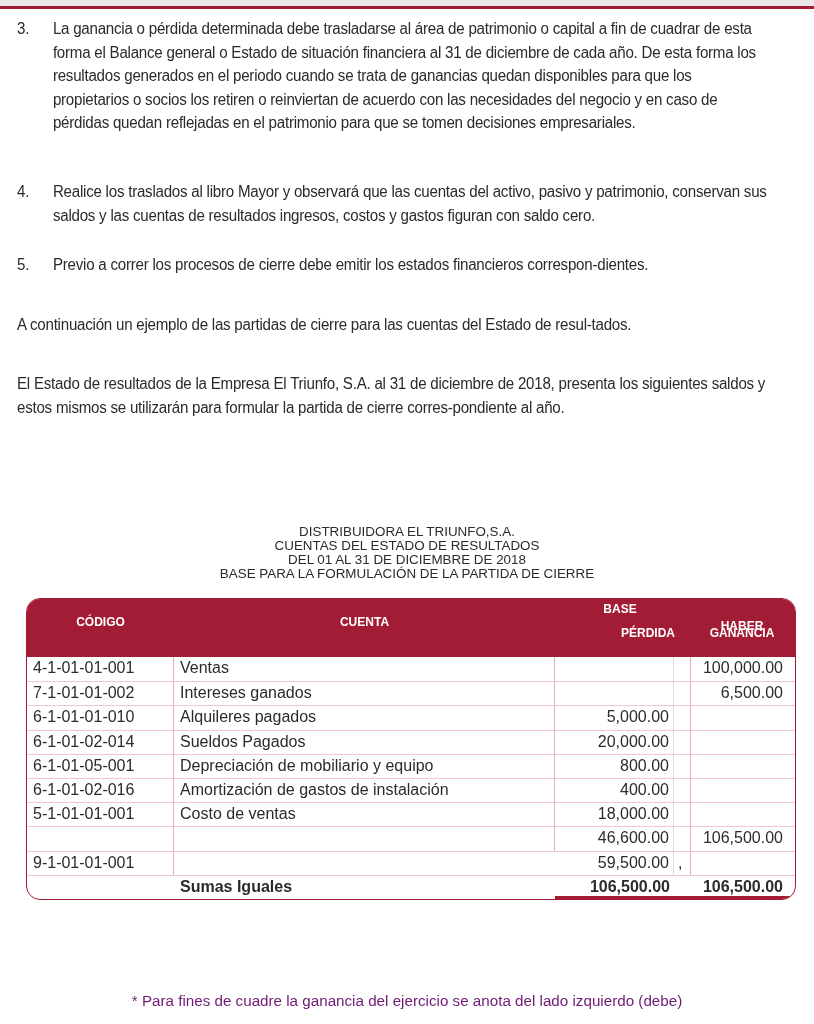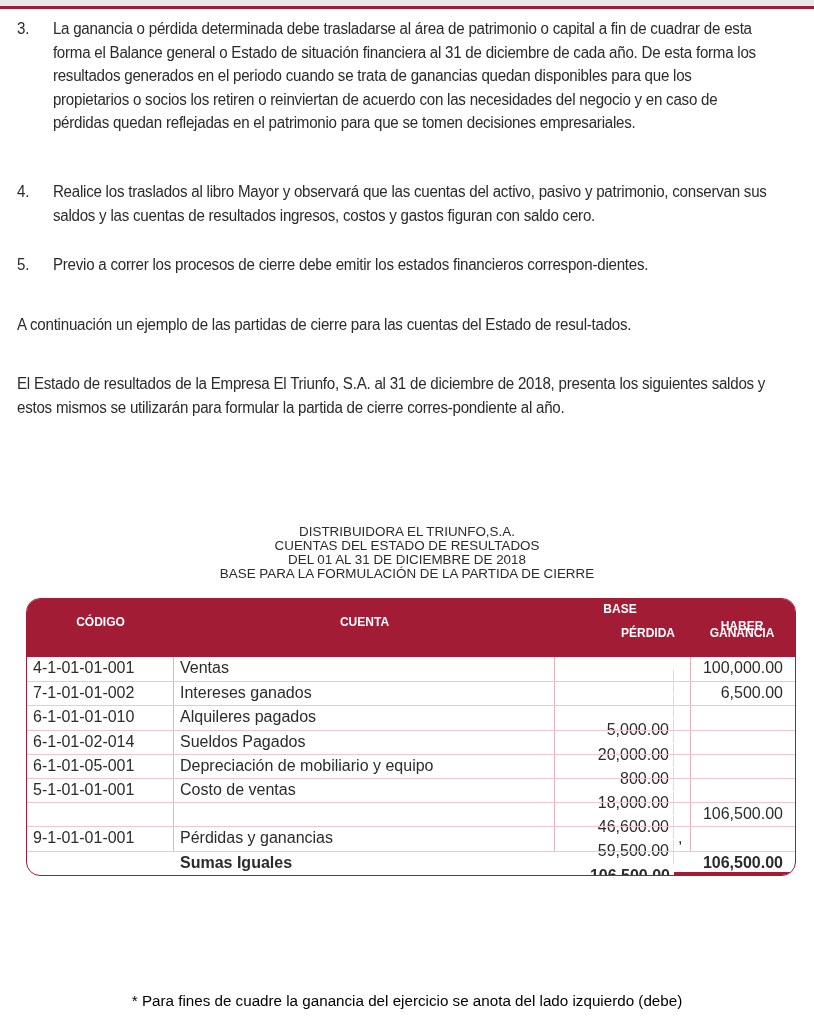--- a/index.html
+++ b/index.html
@@ -18,30 +18,30 @@
   .tbl { position: absolute; left: 26px; top: 598px; width: 770px; border: 1.5px solid #a31c36;
          border-radius: 14px; overflow: hidden; box-sizing: border-box; }
   .thead { position: relative; height: 58px; background: #a31c36; color: #fff; font-weight: bold;
            font-size: 12px; }
   .thead div { position: absolute; text-align: center; }
   .row { position: relative; height: 24.2px; border-top: 1.5px solid #efc7cc; font-size: 16px;
          box-sizing: border-box; }
   .row div { position: absolute; top: 0; height: 100%; line-height: 22px; box-sizing: border-box; }
   .c-code { left: 0; width: 147px; padding-left: 6px; border-right: 1.5px solid #e4b3ba; }
   .c-acct { left: 147px; width: 381px; padding-left: 6px; border-right: 1.5px solid #e4b3ba; }
-  .c-debe { left: 528px; width: 119px; text-align: right; padding-right: 4px; border-right: 1.5px solid #efd3d6; margin-top: 13px; }
+  .c-debe { left: 528px; width: 119px; text-align: right; padding-right: 4px; border-right: 1.5px solid #efd3d6; }
   .c-gap { left: 647px; width: 17px; border-right: 1.5px solid #e4b3ba; text-align: left; padding-left: 4px; }
   .c-haber { left: 664px; width: 103px; text-align: right; padding-right: 11px; }
   .row.total { font-weight: bold; border-top: 1.5px solid #efc7cc; }
   .row.total .c-code, .row.total .c-acct, .row.total .c-gap { border-right: none; }
   .row.total .c-debe { border-right: none; border-bottom: 3px solid #a31c36; }
   .row.total .c-gap { border-bottom: 3px solid #a31c36; }
   .row.total .c-haber { border-bottom: 3px solid #a31c36; }
   .note { position: absolute; left: 0; width: 814px; top: 992px; text-align: center; font-size: 15.2px;
-          color: #000000; }
+          color: #701a75; }
 </style>
 </head>
 <body>
 
 <div class="topbar"></div>
 <div class="topline"></div>
 
 <div class="li" style="top:17px">
   <span class="num">3.</span>
   <span class="txt">La ganancia o pérdida determinada debe trasladarse al área de patrimonio o capital a fin de cuadrar de esta forma el Balance general o Estado de situación financiera al 31 de diciembre de cada año.  De esta forma los resultados generados en el periodo cuando se trata de ganancias quedan disponibles para que los propietarios o socios los retiren o reinviertan de acuerdo con las necesidades del negocio y en caso de pérdidas quedan reflejadas en el patrimonio para que se tomen decisiones empresariales.</span>
@@ -102,36 +102,42 @@
     <div class="c-haber"></div>
   </div>
   <div class="row">
     <div class="c-code">6-1-01-05-001</div>
     <div class="c-acct">Depreciación de mobiliario y equipo</div>
     <div class="c-debe">800.00</div>
     <div class="c-gap"></div>
     <div class="c-haber"></div>
   </div>
   <div class="row">
+    <div class="c-code">6-1-01-02-016</div>
+    <div class="c-acct">Amortización de gastos de instalación</div>
+    <div class="c-debe">400.00</div>
+    <div class="c-gap"></div>
+    <div class="c-haber"></div>
+  </div>
+  <div class="row">
     <div class="c-code">5-1-01-01-001</div>
     <div class="c-acct">Costo de ventas</div>
     <div class="c-debe">18,000.00</div>
     <div class="c-gap"></div>
     <div class="c-haber"></div>
   </div>
   <div class="row">
     <div class="c-code"></div>
     <div class="c-acct"></div>
     <div class="c-debe">46,600.00</div>
     <div class="c-gap"></div>
     <div class="c-haber">106,500.00</div>
   </div>
   <div class="row">
     <div class="c-code">9-1-01-01-001</div>
-    <div class="c-acct">Pérdidas y ganancias</div>
     <div class="c-debe">59,500.00</div>
     <div class="c-gap">,</div>
     <div class="c-haber"></div>
   </div>
   <div class="row total">
     <div class="c-code"></div>
     <div class="c-acct">Sumas Iguales</div>
     <div class="c-debe">106,500.00</div>
     <div class="c-gap"></div>
     <div class="c-haber">106,500.00</div>

